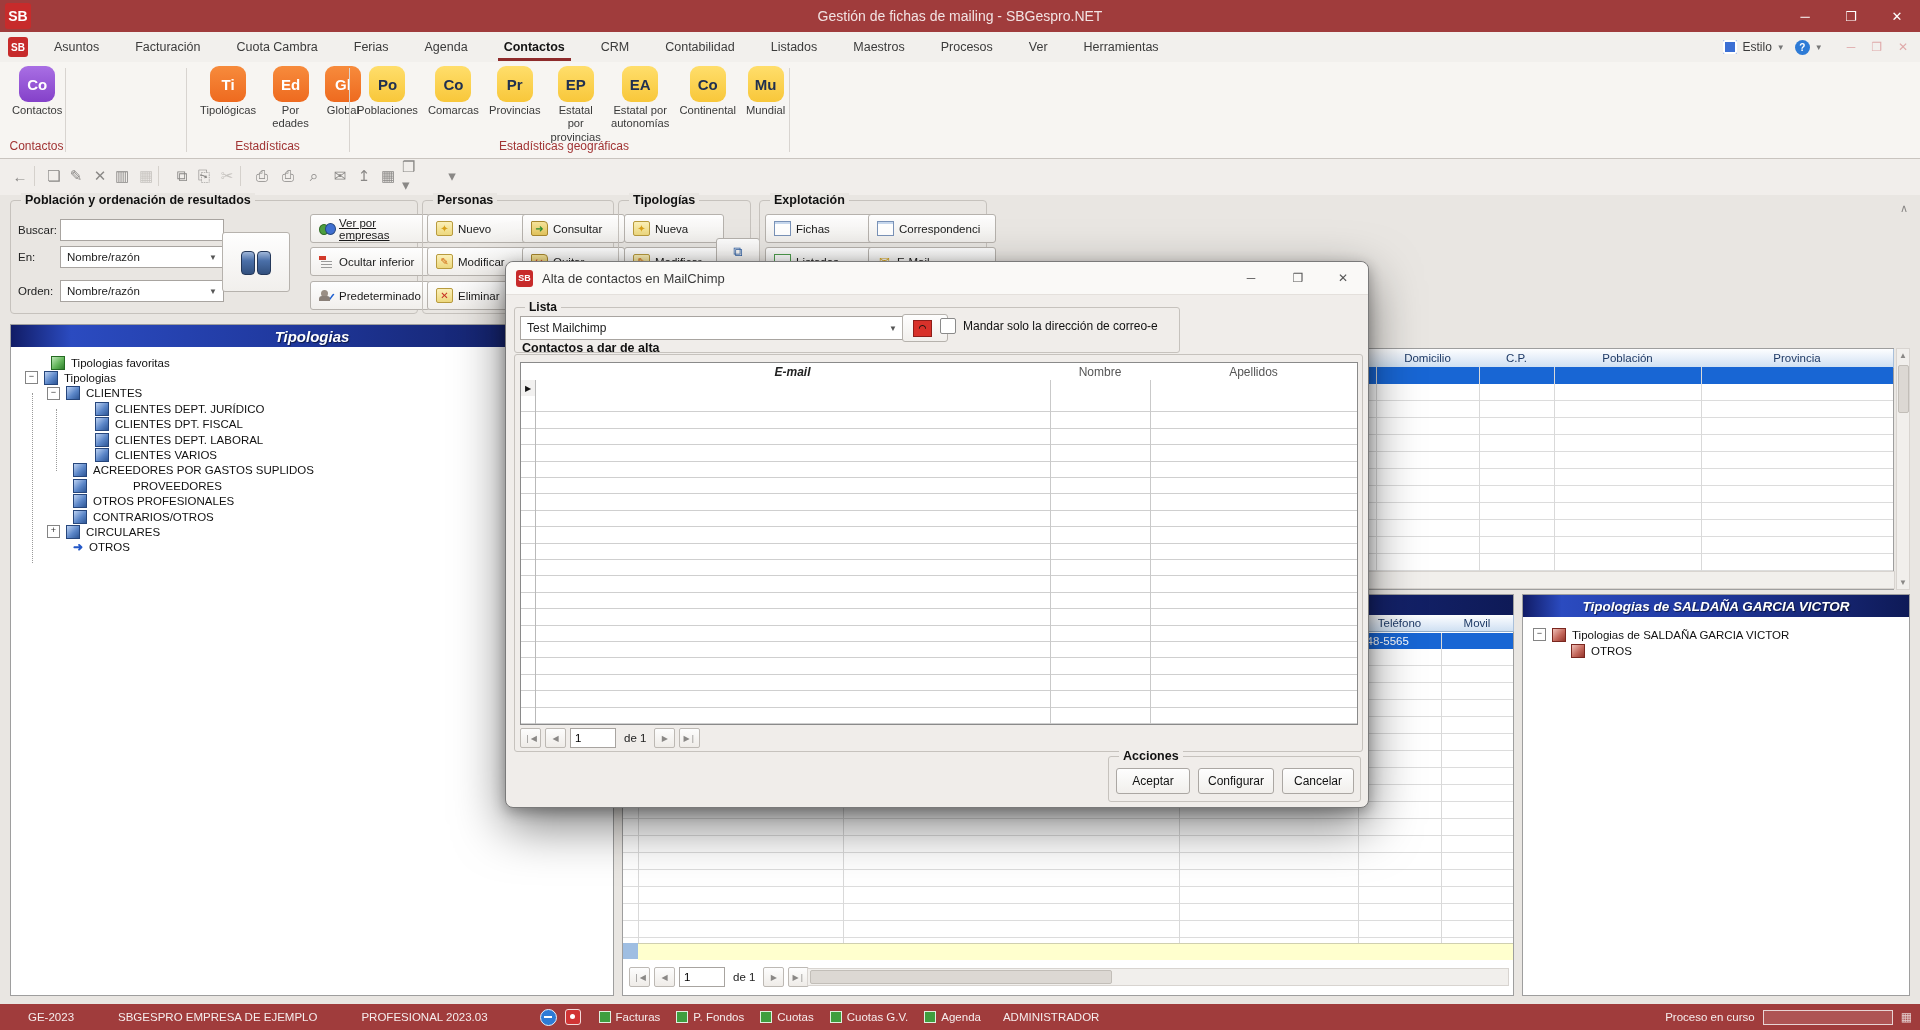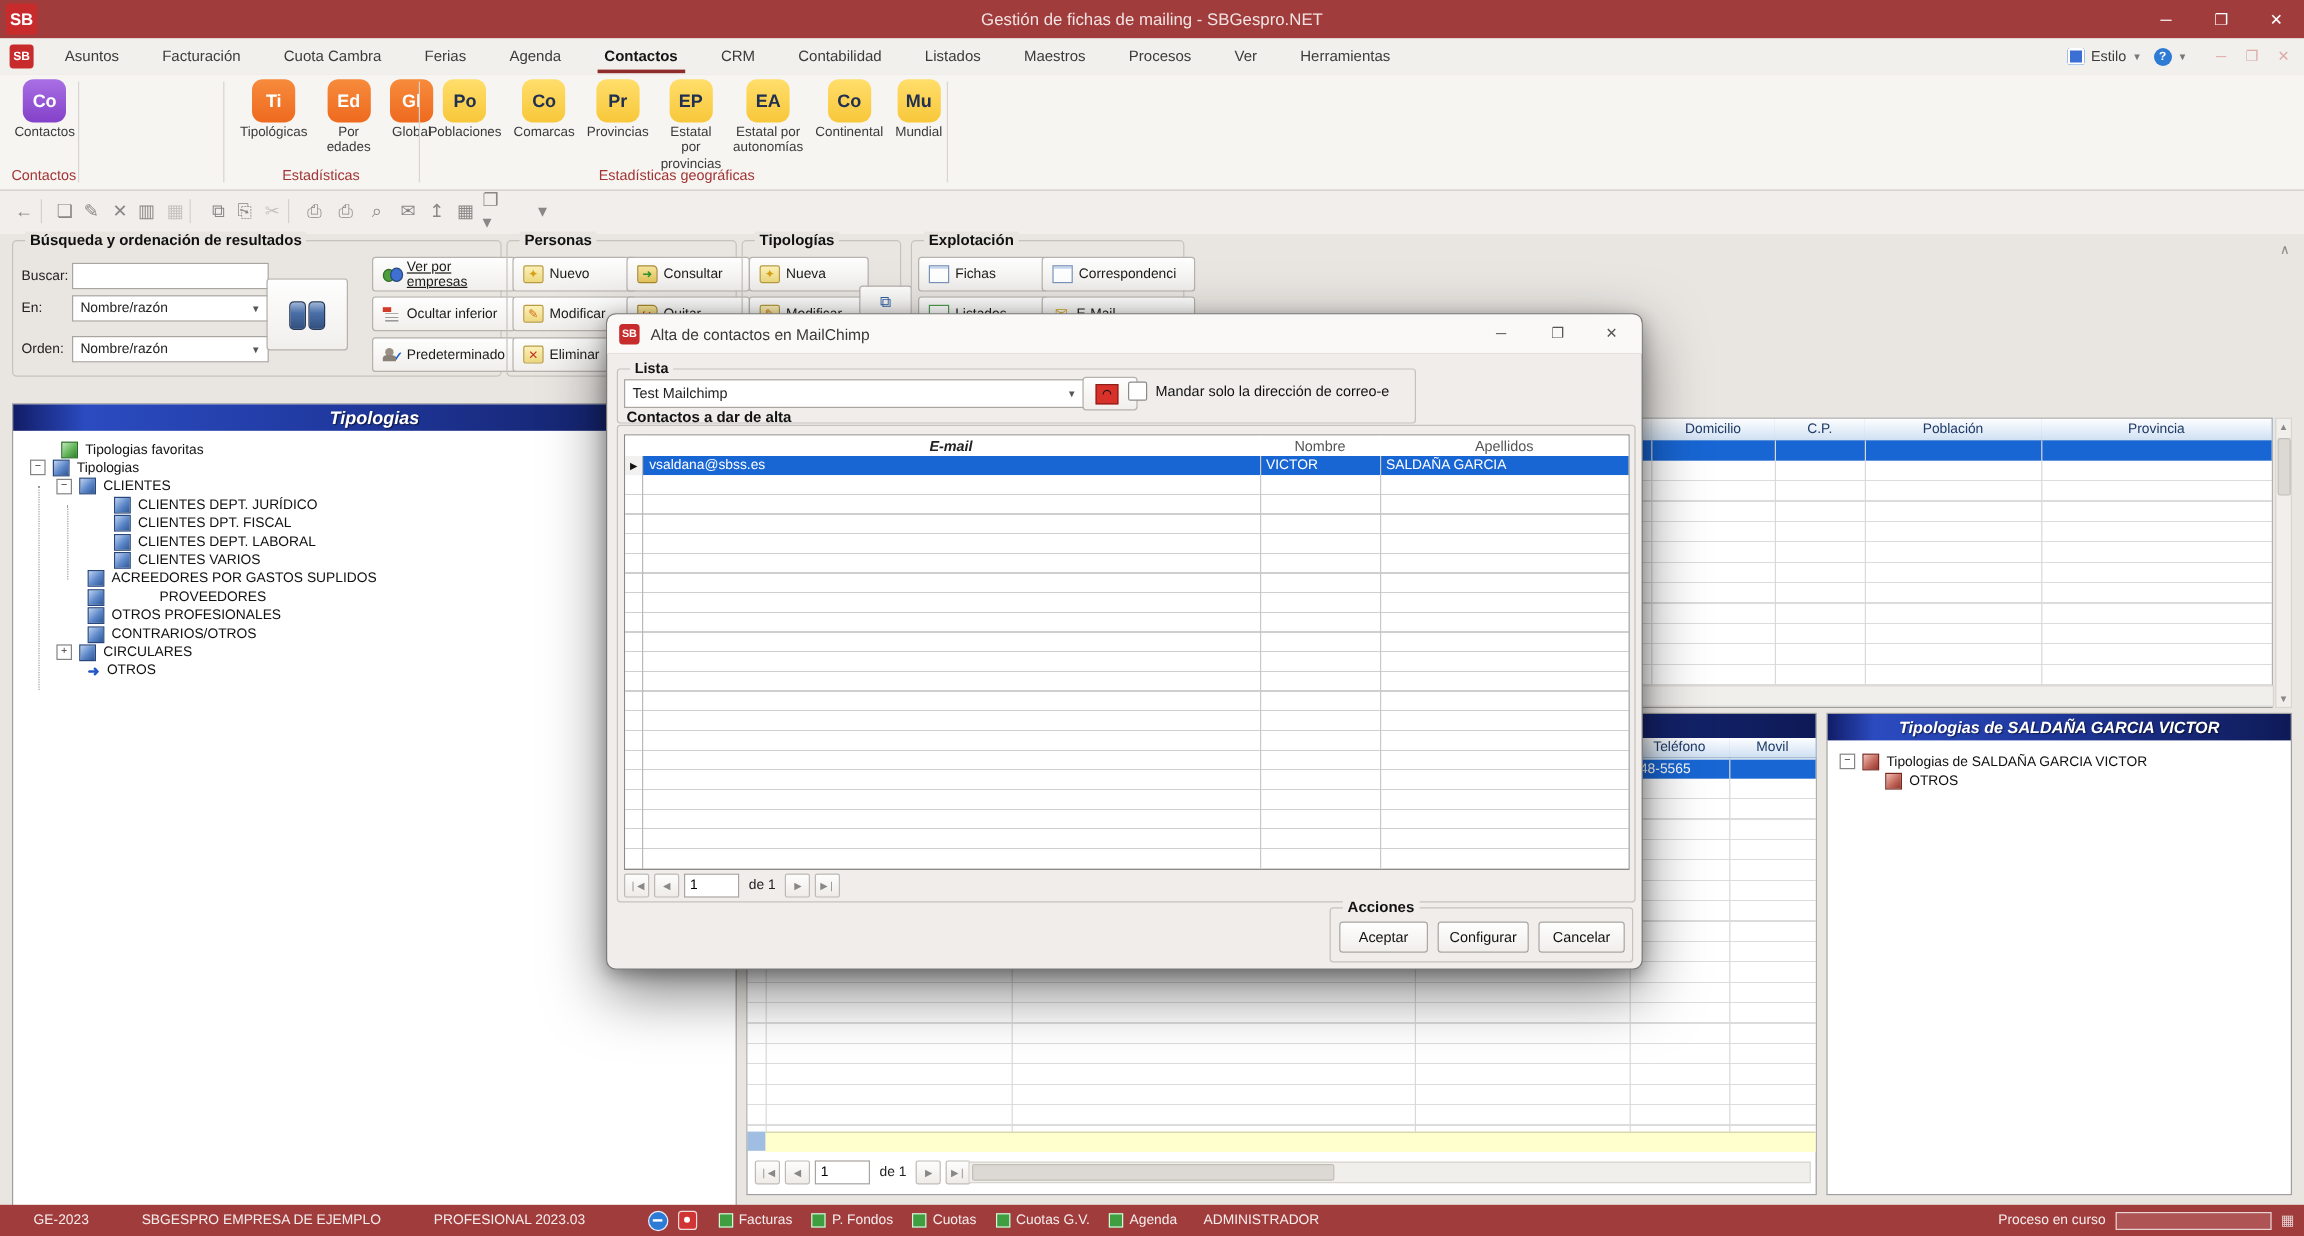--- a/index.html
+++ b/index.html
@@ -285,21 +285,21 @@
       <div class="tbi" style="left:352px;">↥</div>
       <div class="tbi" style="left:376px;">▦</div>
       <div class="tbi" style="left:402px;">❐ ▾</div>
       <div class="tbi" style="left:440px;">▾</div>
       <div class="tb-sep" style="left:34px;"></div>
       <div class="tb-sep" style="left:158px;"></div>
       <div class="tb-sep" style="left:240px;"></div>
     </div>
 
   <div class="gbox" style="left:10px;top:200px;width:406px;height:112px;">
-    <div class="gbox-label">Búsqueda y ordenación de resultados</div>
+    <div class="gbox-label">Población y ordenación de resultados</div>
   </div>
   <div class="flabel" style="left:18px;top:224px;">Buscar:</div>
   <div class="field" style="left:60px;top:219px;width:150px;height:20px;">
       <span></span>
     </div>
   <div class="flabel" style="left:18px;top:251px;">En:</div>
   <div class="field" style="left:60px;top:246px;width:150px;height:20px;">
     <span>Nombre/razón</span>
       <span class="caret">▼</span>
   </div>
@@ -378,21 +378,21 @@
   </div>
   <div class="btn" style="left:765px;top:247px;width:90px;height:27px;">
     <span class="icn b-list"></span>
       <span>Listados</span>
   </div>
   <div class="btn" style="left:868px;top:247px;width:110px;height:27px;">
     <span class="icn b-env">✉</span>
       <span>E-Mail</span>
   </div>
 
-  <div class="panel" style="left:10px;top:324px;width:602px;height:670px;margin-top:12px;">
+  <div class="panel" style="left:10px;top:324px;width:602px;height:670px;">
     <div class="phdr" style="height:22px;font-size:15px;">Tipologias</div>
     <div id="tree" style="position:absolute;left:0;top:22px;right:0;bottom:0;">
       <div class="dotv" style="left:21px;top:46px;height:170px;"></div>
       <div class="dotv" style="left:45px;top:62px;height:62px;"></div>
     <div class="trow" style="left:40px;top:8px;">
           <span class="cube green"></span>
           <span>Tipologias favoritas</span>
         </div>
         <div class="trow" style="left:14px;top:23.4px;">
           <span class="expander">−</span>
@@ -539,25 +539,20 @@
 
     <div style="position:absolute;left:16px;top:79px;font-weight:bold;font-size:12.5px;color:#111;">Contactos a dar de alta</div>
     <div class="gbox" style="left:8px;top:92px;width:847px;height:396px;border-radius:3px;"></div>
     <div style="position:absolute;left:14px;top:100px;width:836px;height:361px;background:#fff;border:1px solid #8A8A8A;">
       <div class="dgh" style="left:0;top:0;width:14px;"></div>
       <div class="dgh" style="left:14px;top:0;width:515px;font-style:italic;font-weight:bold;">E-mail</div>
       <div class="dgh" style="left:529px;top:0;width:100px;color:#555;">Nombre</div>
       <div class="dgh" style="left:629px;top:0;width:207px;color:#555;border-right:none;">Apellidos</div>
       <div style="position:absolute;left:0;top:17px;width:14px;height:16px;background:#F2F1F0;border-right:1px solid #B9B9B9;
                   display:flex;align-items:center;justify-content:center;font-size:8px;color:#111;">▶</div>
-      <div class="selrow" style="left:14px;top:17px;width:822px;height:16px;">
-        <span style="position:absolute;left:6px;">vsaldana@sbss.es</span>
-        <span style="position:absolute;left:520px;">VICTOR</span>
-        <span style="position:absolute;left:620px;">SALDAÑA GARCIA</span>
-      </div>
       <div style="position:absolute;left:0;top:33px;right:0;bottom:0;
                   background:repeating-linear-gradient(to bottom,#fff 0 15.4px,#CFCFCF 15.4px 16.4px);"></div>
       <div class="vline" style="left:14px;top:17px;bottom:0;height:auto;background:#B9B9B9;"></div>
       <div class="vline" style="left:529px;top:17px;bottom:0;height:auto;background:#C9C9C9;"></div>
       <div class="vline" style="left:629px;top:17px;bottom:0;height:auto;background:#C9C9C9;"></div>
     </div>
 
     <div class="nav" style="left:14px;top:466px;">
       <div class="nav-btn">❘◀</div>
       <div class="nav-btn">◀</div>

